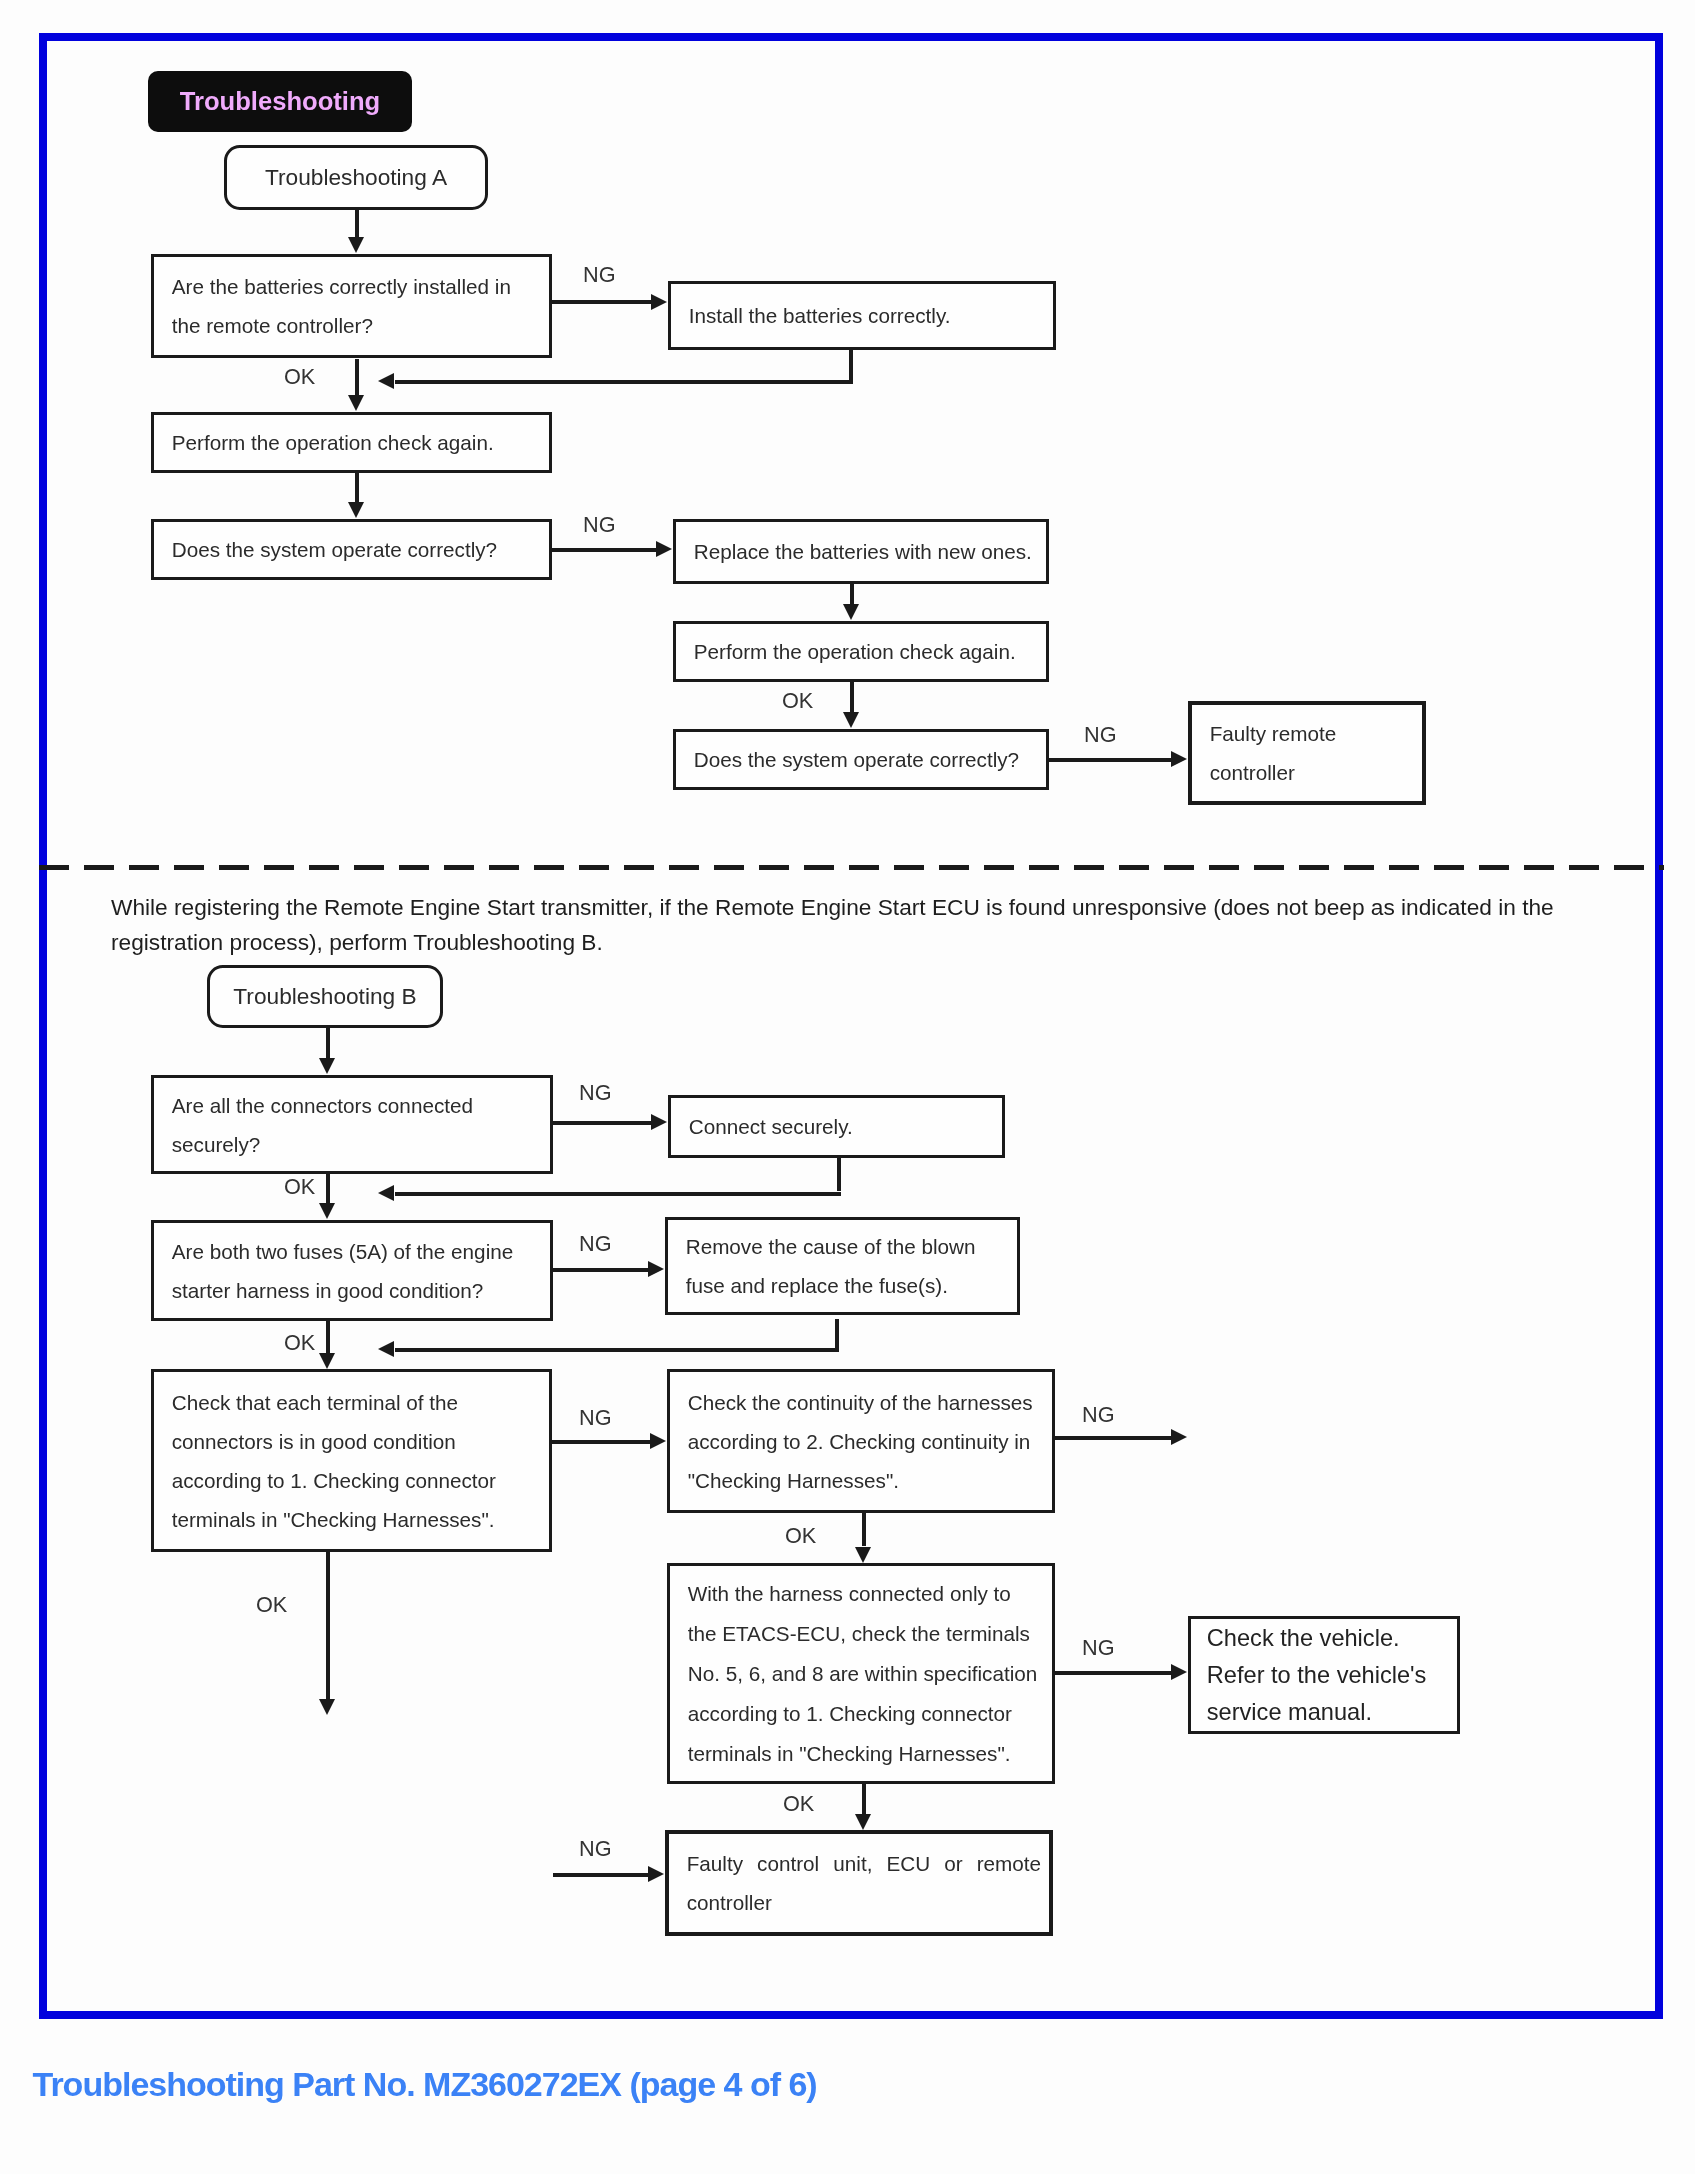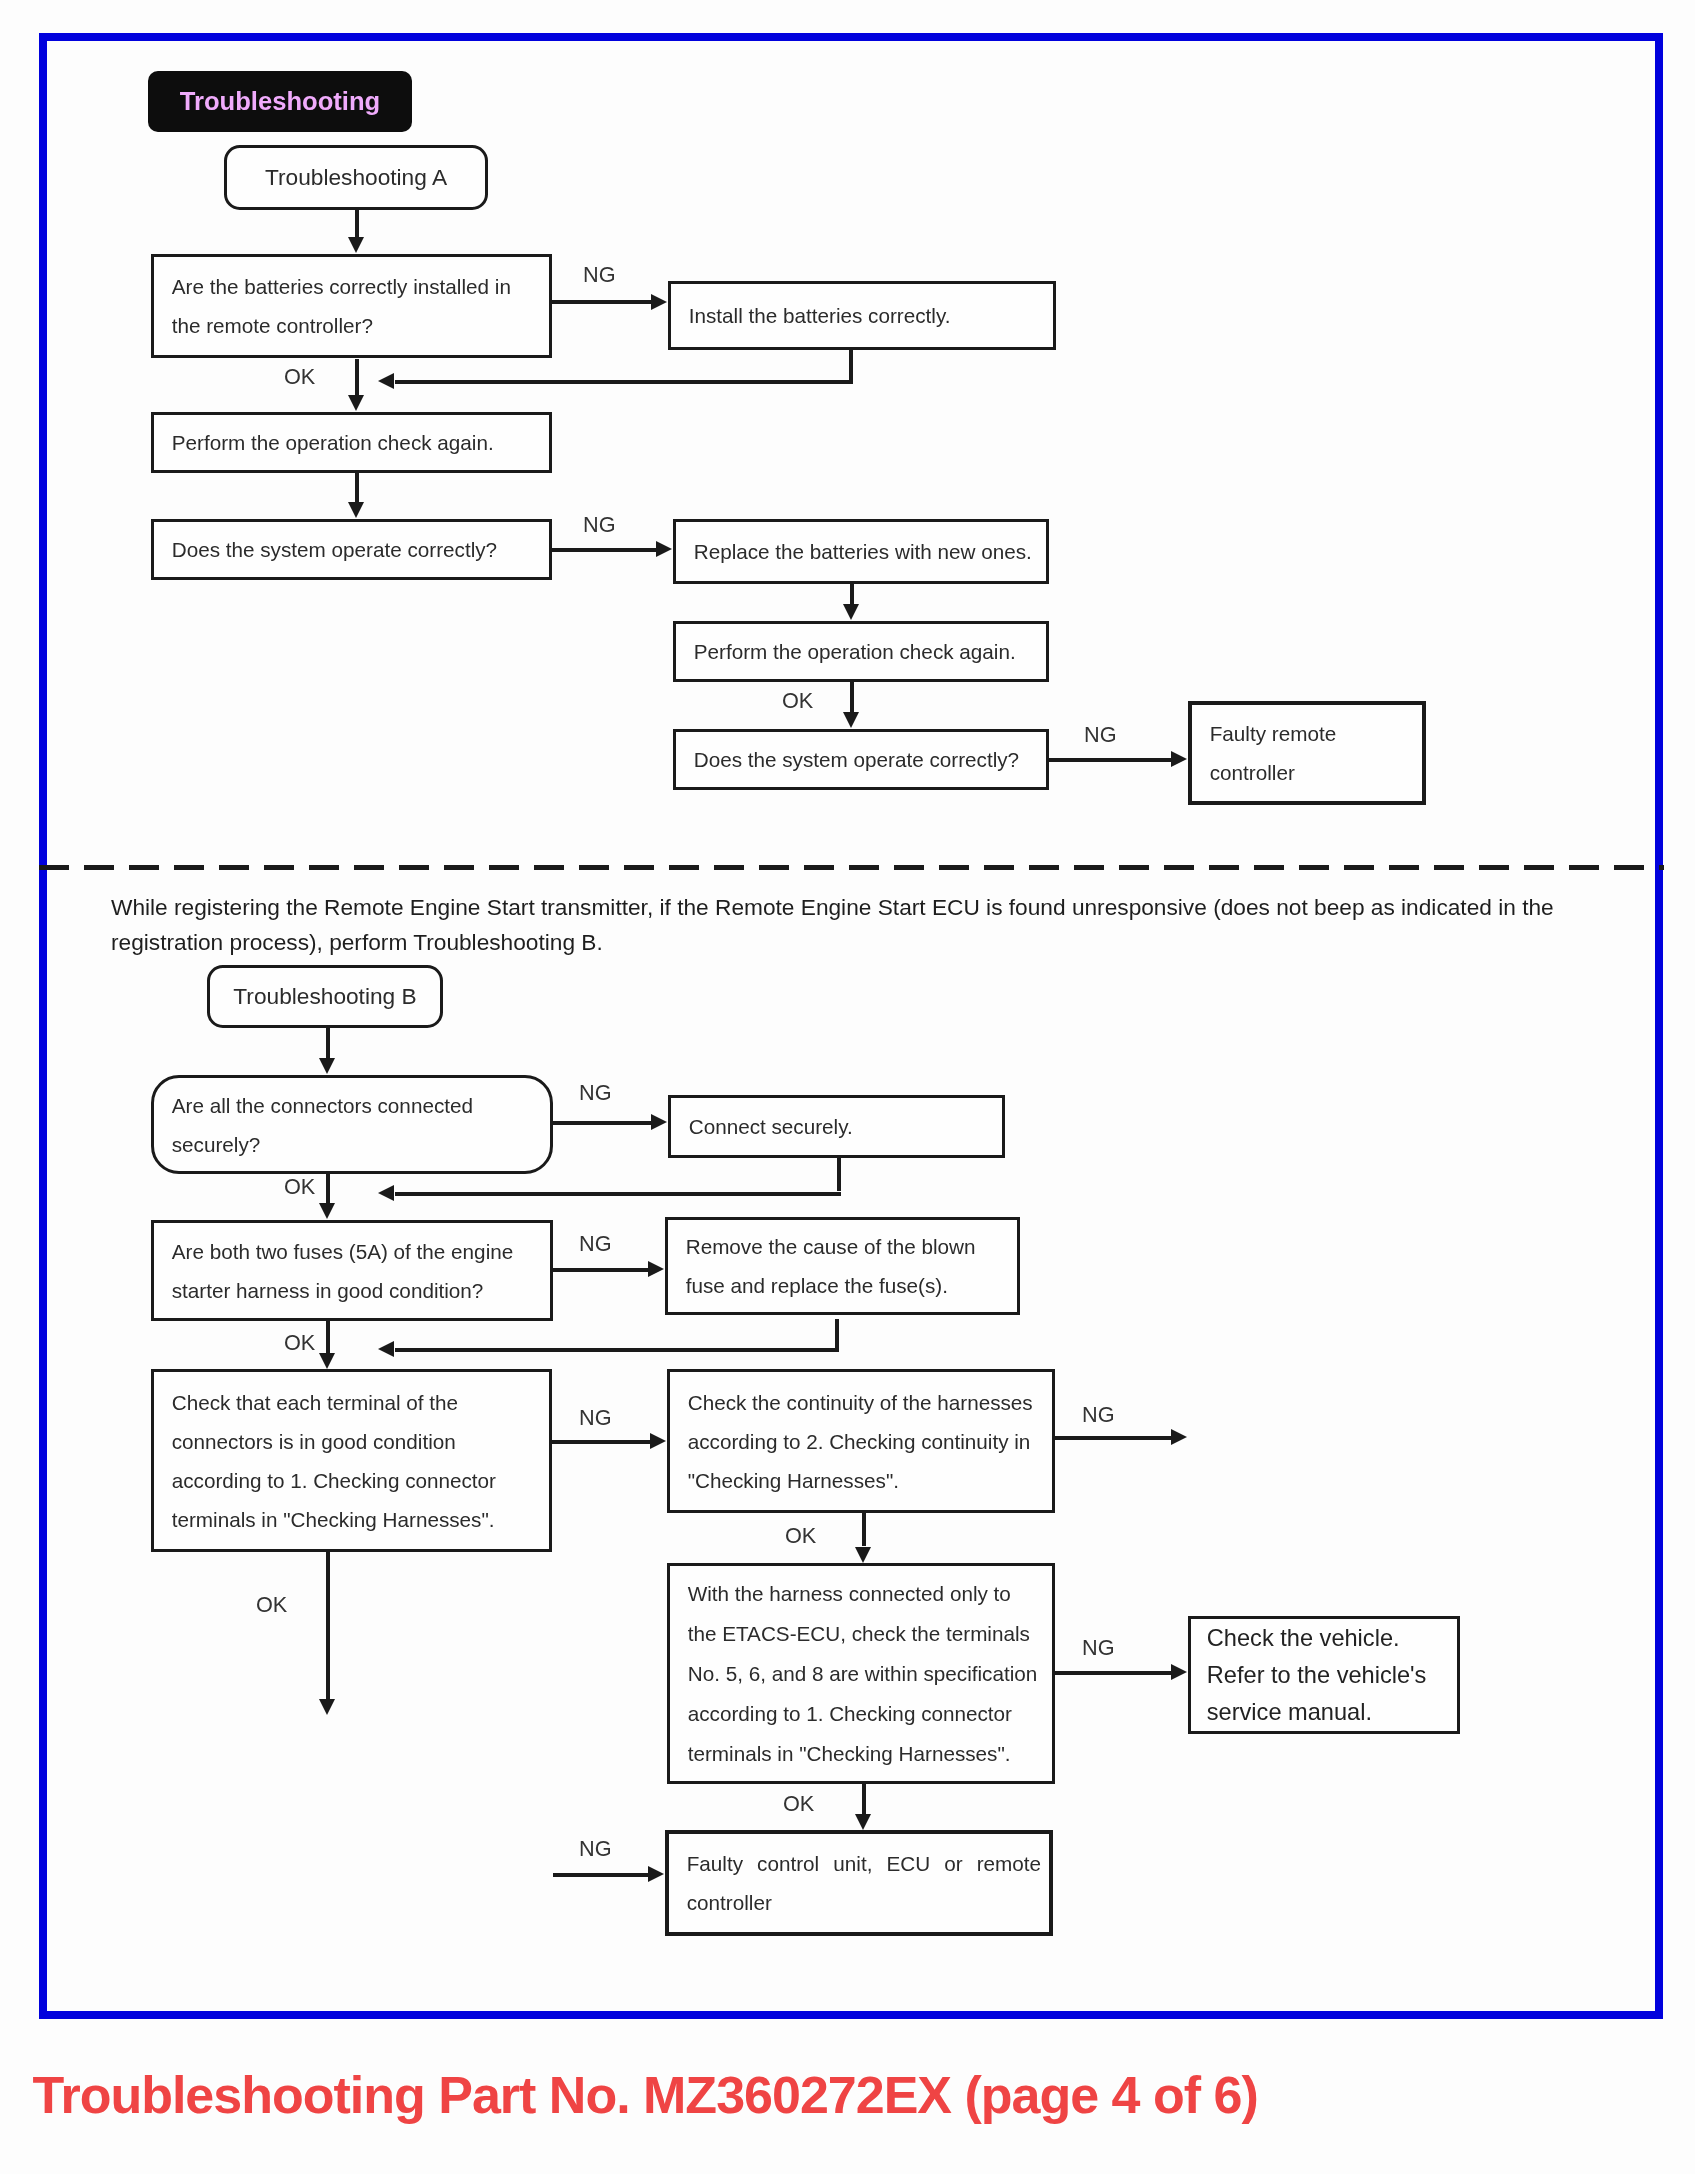--- a/index.html
+++ b/index.html
@@ -20,34 +20,34 @@
   .lbl{position:absolute;font-size:21.7px;color:#333;}
   .ln{position:absolute;background:#1a1a1a;}
   .ah{position:absolute;width:0;height:0;}
   .ah.d{border-left:8.9px solid transparent;border-right:8.9px solid transparent;border-top:16.7px solid #1a1a1a;}
   .ah.r{border-top:8.9px solid transparent;border-bottom:8.9px solid transparent;border-left:16.7px solid #1a1a1a;}
   .ah.l{border-top:8.9px solid transparent;border-bottom:8.9px solid transparent;border-right:16.7px solid #1a1a1a;}
   .dash{position:absolute;left:39px;top:865px;width:1625px;height:4.9px;
         background:repeating-linear-gradient(90deg,#1a1a1a 0 29.6px,transparent 29.6px 45px);}
   .note{position:absolute;left:111px;top:890px;width:1448px;font-size:22.7px;
         line-height:35px;color:#1e1e1e;}
-  .caption{position:absolute;left:32.5px;top:2065px;font-size:52px;font-weight:bold;
-           color:#ef4444;letter-spacing:-1px;}
+  .caption{position:absolute;left:32.5px;top:2065px;font-size:34px;font-weight:bold;
+           color:#3b82f6;letter-spacing:-1px;}
   
   #a-start{left:224px;top:145px;width:264px;height:65px;}
   #a1{left:151px;top:254px;width:401px;height:104px;}
   #a1r{left:668px;top:281px;width:388px;height:69px;}
   #a2{left:151px;top:412px;width:401px;height:61px;}
   #a3{left:151px;top:519px;width:401px;height:61px;}
   #a4{left:673px;top:519px;width:376px;height:65px;}
   #a5{left:673px;top:621px;width:376px;height:61px;}
   #a6{left:673px;top:729px;width:376px;height:61px;}
   #a7{left:1188px;top:701px;width:238px;height:104px;justify-content:center;}
   #b-start{left:207px;top:965px;width:236px;height:63px;}
-  #b1{left:151px;top:1075px;width:402px;height:99px;border-radius:28px;}
+  #b1{left:151px;top:1075px;width:402px;height:99px;}
   #b1r{left:668px;top:1095px;width:337px;height:63px;}
   #b2{left:151px;top:1220px;width:402px;height:101px;}
   #b2r{left:665px;top:1217px;width:355px;height:98px;}
   #b3{left:151px;top:1369px;width:401px;height:183px;}
   #b3r{left:667px;top:1369px;width:388px;height:144px;}
   #fh{left:1188px;top:1407px;width:264px;height:59px;}
   #b4{left:667px;top:1563px;width:388px;height:221px;line-height:40px;}
   #cv{left:1188px;top:1616px;width:272px;height:118px;font-size:23.6px;line-height:37px;color:#222;}
   #cv .t{padding-left:15.8px;}
   #b6{left:151px;top:1716px;width:402px;height:173px;}

